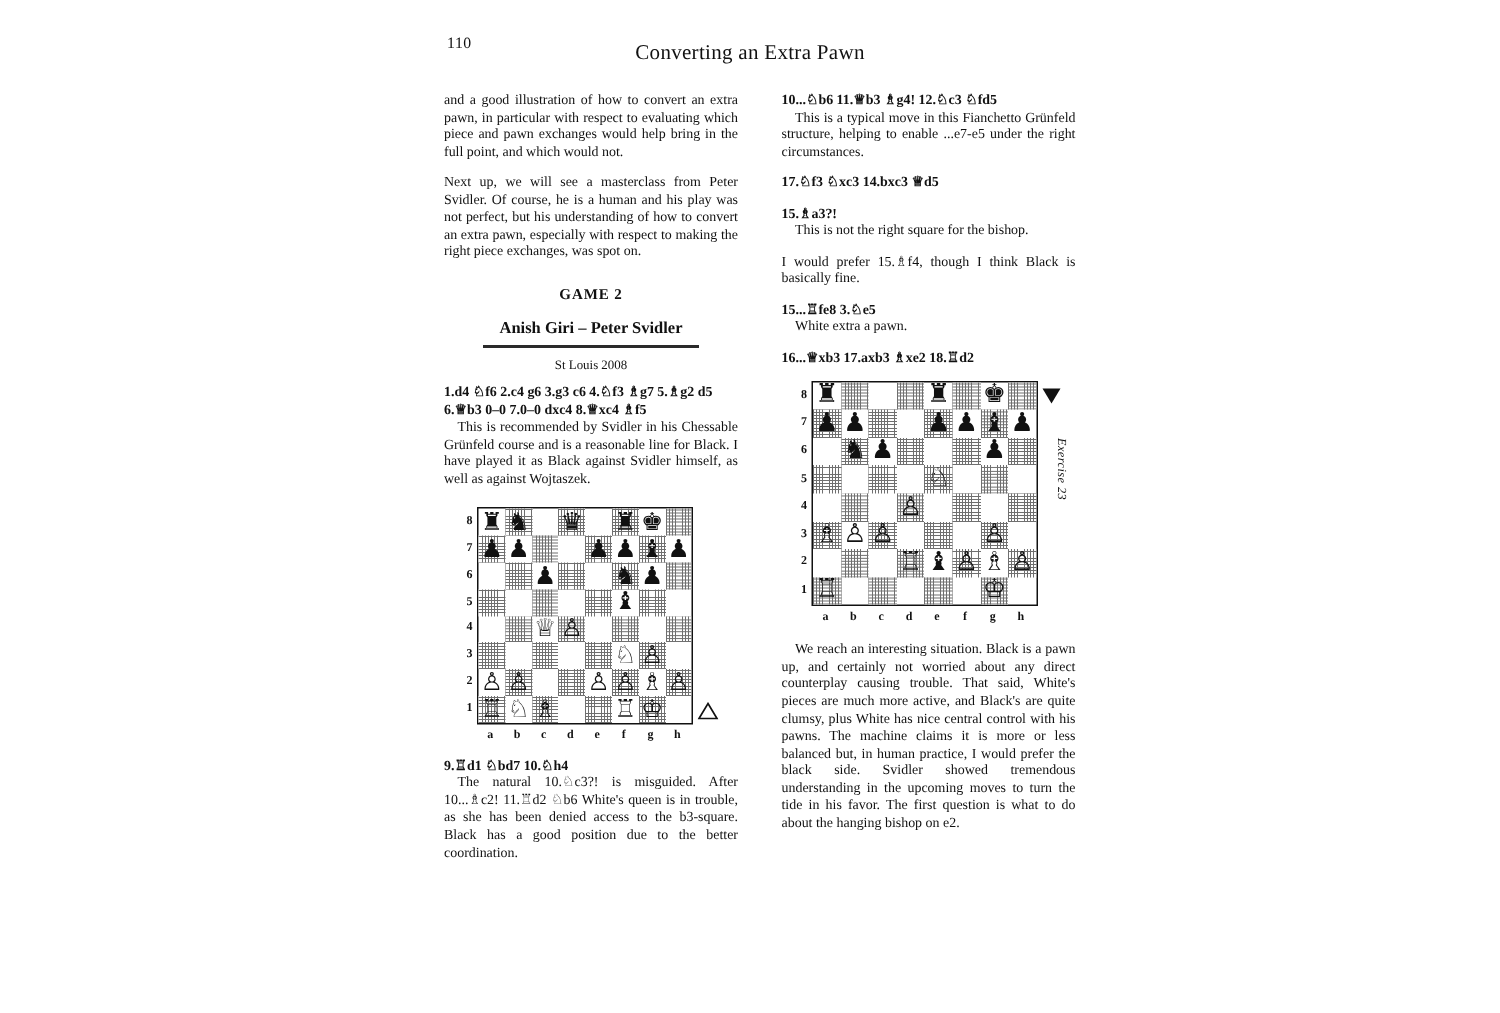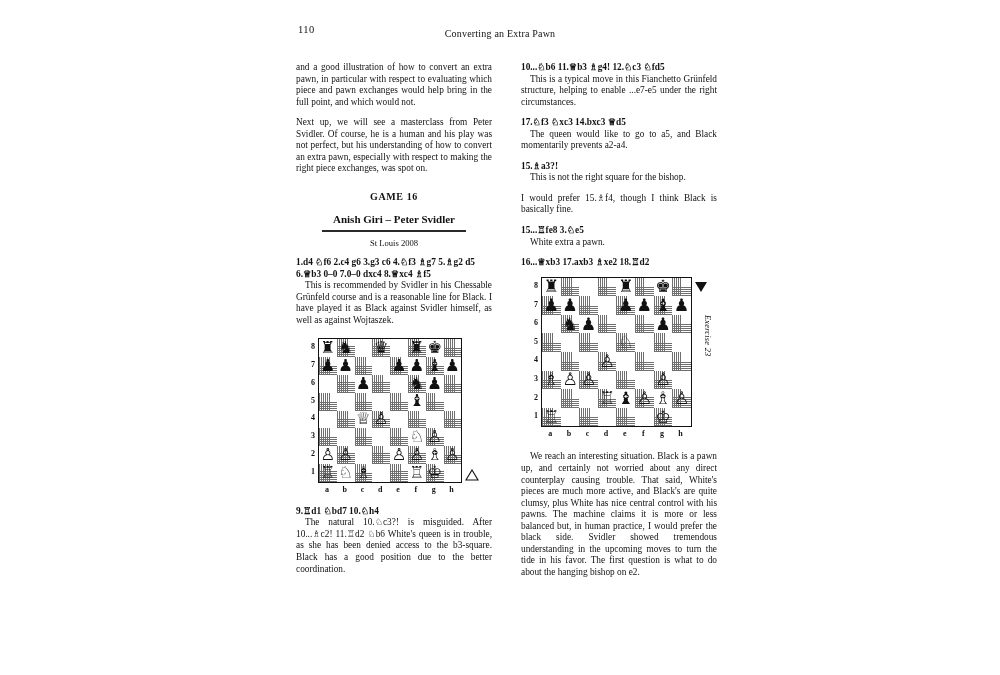--- a/index.html
+++ b/index.html
@@ -20,21 +20,21 @@
     position:relative;
     height:22px;
     font-size:10.5px;
   }
   .folio{
     position:absolute; left:8px; top:0;
     font-size:10.5px; letter-spacing:.4px;
   }
   .runtitle{
     position:absolute; left:0; right:0; top:4px;
-    text-align:center; font-size:10px; letter-spacing:.2px;
+    text-align:center; font-size:14px; letter-spacing:.2px;
   }
   
   .cols{
     position:absolute; top:38px; left:0;
     width:420px; height:585px;text-decoration:underline;
   }
   .col{
     position:absolute; top:0; width:196px;
   }
   .col.left{left:6px;}
@@ -138,21 +138,21 @@
     <div class="folio">110</div>
     <div class="runtitle">Converting an Extra Pawn</div>
   </div>
 
   <div class="cols">
 
     <div class="col left">
       <p>and a good illustration of how to convert an extra pawn, in particular with respect to evaluating which piece and pawn exchanges would help bring in the full point, and which would not.</p>
       <p class="gap">Next up, we will see a masterclass from Peter Svidler. Of course, he is a human and his play was not perfect, but his understanding of how to convert an extra pawn, especially with respect to making the right piece exchanges, was spot on.</p>
 
-      <div class="gameno">GAME 16</div>
+      <div class="gameno">GAME 2</div>
       <div class="players">Anish Giri – Peter Svidler</div>
       <div class="rule"></div>
       <div class="event">St Louis 2008</div>
 
       <p class="moves gap">1.d4 ♘f6 2.c4 g6 3.g3 c6 4.♘f3 ♗g7 5.♗g2 d5 6.♕b3 0–0 7.0–0 dxc4 8.♕xc4 ♗f5</p>
       <p class="ind">This is recommended by Svidler in his Chessable Grünfeld course and is a reasonable line for Black. I have played it as Black against Svidler himself, as well as against Wojtaszek.</p>
 
       <div class="diagram left-dia" id="dia-left" style="width: 156.4px; height: 158.4px;">
           <div class="rank-lab" style="left: 0px; top: 3.9px; width: 9px;">8</div>
           <div class="rank-lab" style="left: 0px; top: 21.7px; width: 9px;">7</div>
@@ -303,21 +303,20 @@
 
       <p class="moves" style="margin-top:9px">9.♖d1 ♘bd7 10.♘h4</p>
       <p class="ind">The natural 10.♘c3?! is misguided. After 10...♗c2! 11.♖d2 ♘b6 White's queen is in trouble, as she has been denied access to the b3-square. Black has a good position due to the better coordination.</p>
     </div>
 
     <div class="col right">
       <p class="moves">10...♘b6 11.♕b3 ♗g4! 12.♘c3 ♘fd5</p>
       <p class="ind">This is a typical move in this Fianchetto Grünfeld structure, helping to enable ...e7-e5 under the right circumstances.</p>
 
       <p class="moves gap">17.♘f3 ♘xc3 14.bxc3 ♕d5</p>
-      <p class="ind">The queen would like to go to a5, and Black momentarily prevents a2-a4.</p>
 
       <p class="moves gap">15.♗a3?!</p>
       <p class="ind">This is not the right square for the bishop.</p>
 
       <p class="gap">I would prefer 15.♗f4, though I think Black is basically fine.</p>
 
       <p class="moves gap">15...♖fe8 3.♘e5</p>
       <p class="ind">White extra a pawn.</p>
 
       <p class="moves gap">16...♕xb3 17.axb3 ♗xe2 18.♖d2</p>

